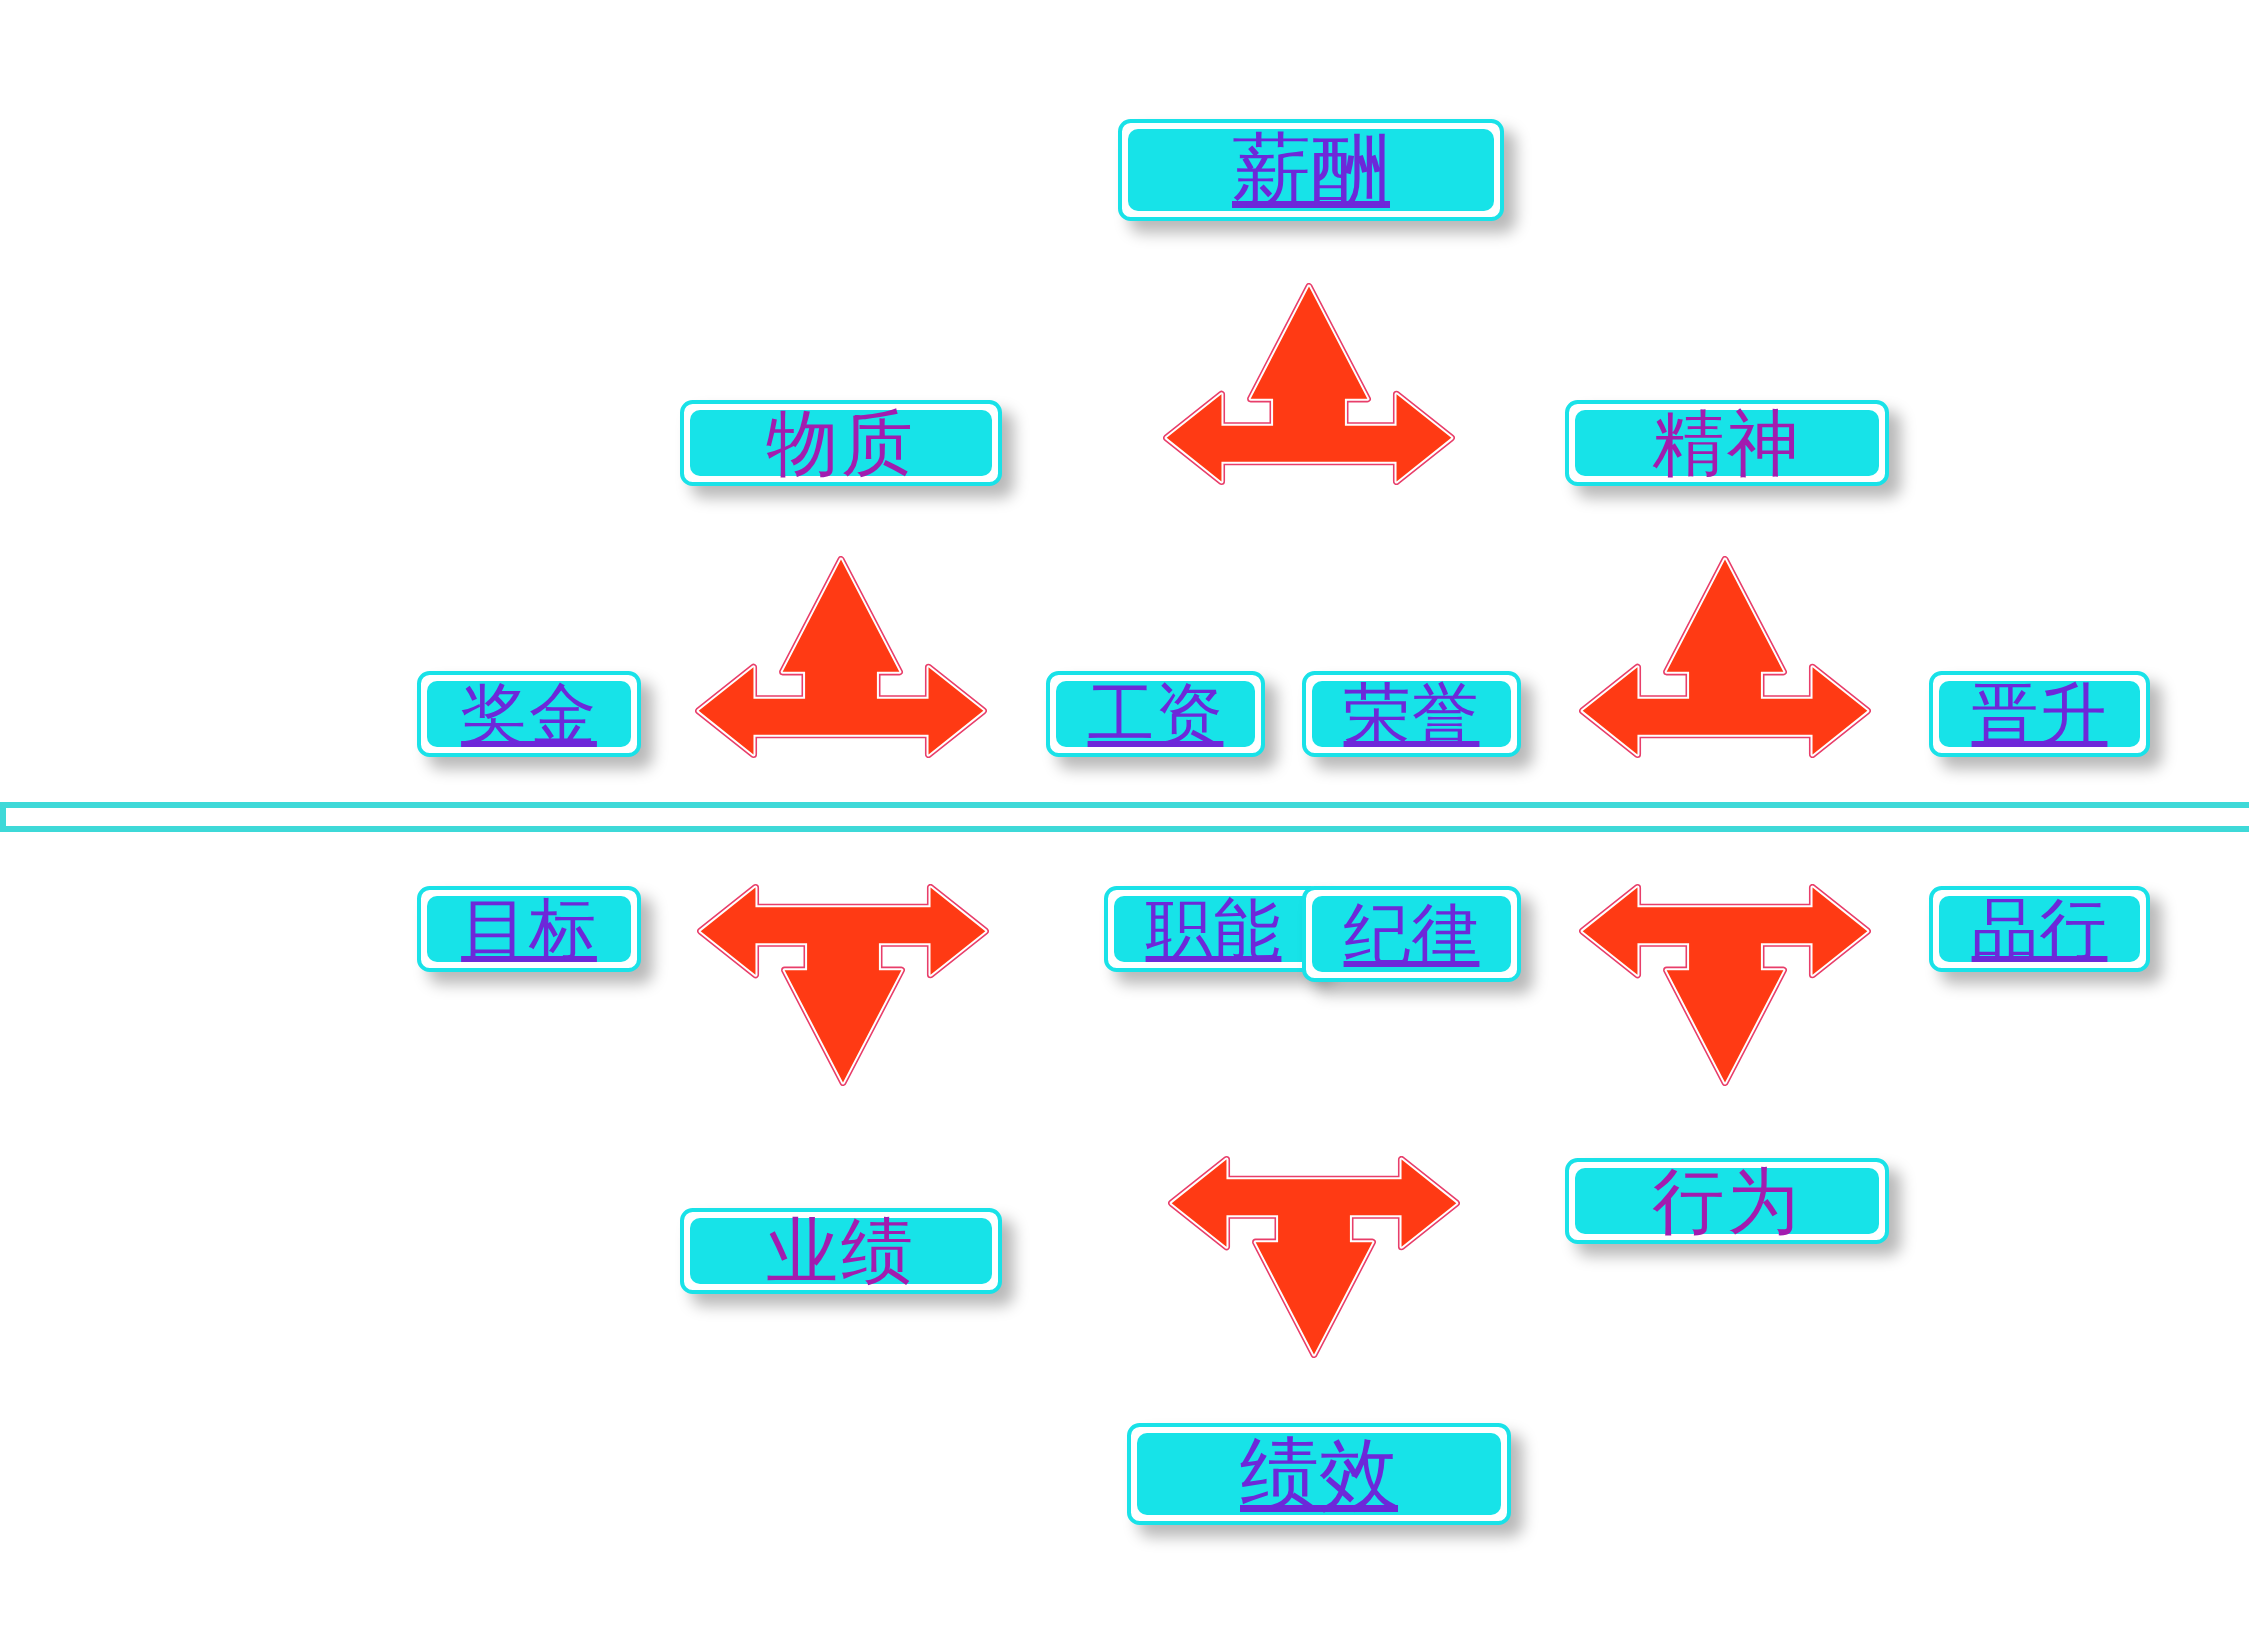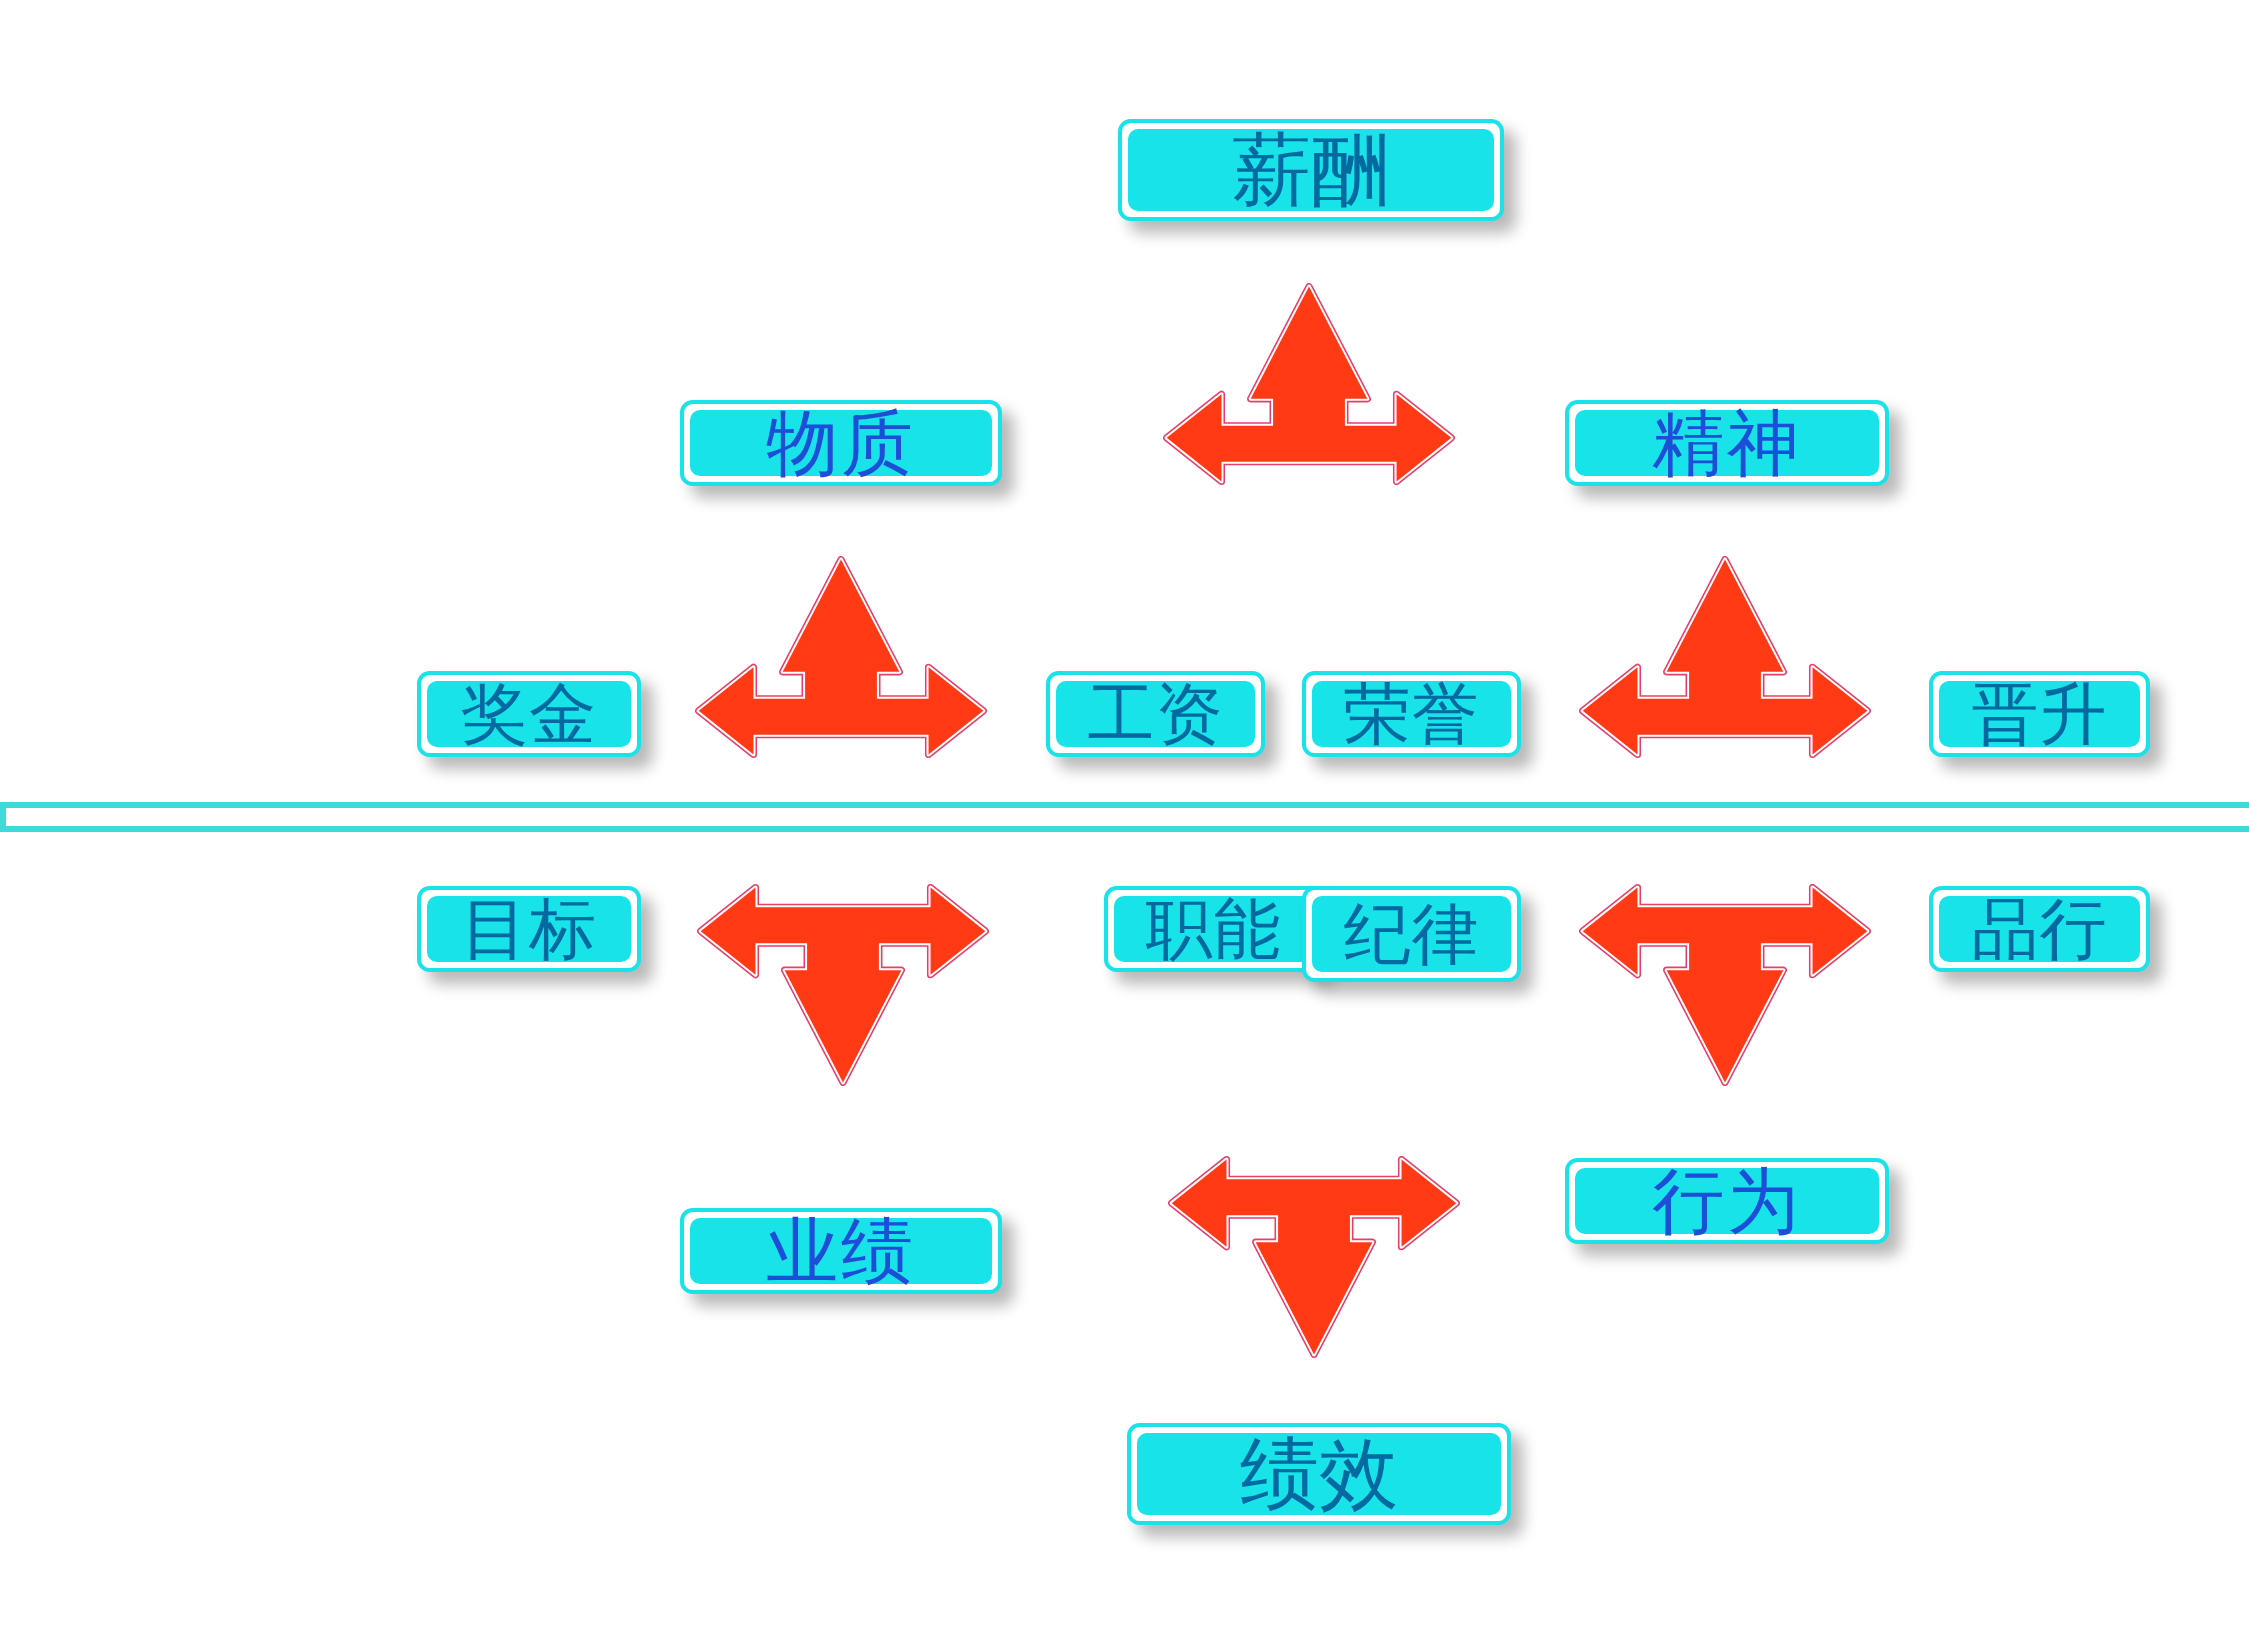--- a/index.html
+++ b/index.html
@@ -17,22 +17,22 @@
   .box .inner {
     width: 100%; height: 100%;
     background: #17e3e8;
     border-radius: 10px;
     display: flex; align-items: center; justify-content: center;
   }
   .box .label { white-space: nowrap; line-height: 1; }
   .lg .label { font-size: 79px; }
   .md .label { font-size: 72px; letter-spacing: 2.7px; }
   .sm .label { font-size: 67px; letter-spacing: 0.9px; }
-  .red { color: #0369a1; }
-  .blue { color: #1d4ed8; }
+  .red { color: #6d28d9; text-decoration: underline; }
+  .blue { color: #a21caf; }
   .divider {
     position: absolute; left: 0; top: 802px; width: 2748px; height: 30px;
     box-sizing: border-box; border: 6.7px solid #3ed9d8; background: #ffffff;
   }
   .arrow { position: absolute; }
 </style>
 </head>
 <body>
 
 <svg width="0" height="0" style="position:absolute">

